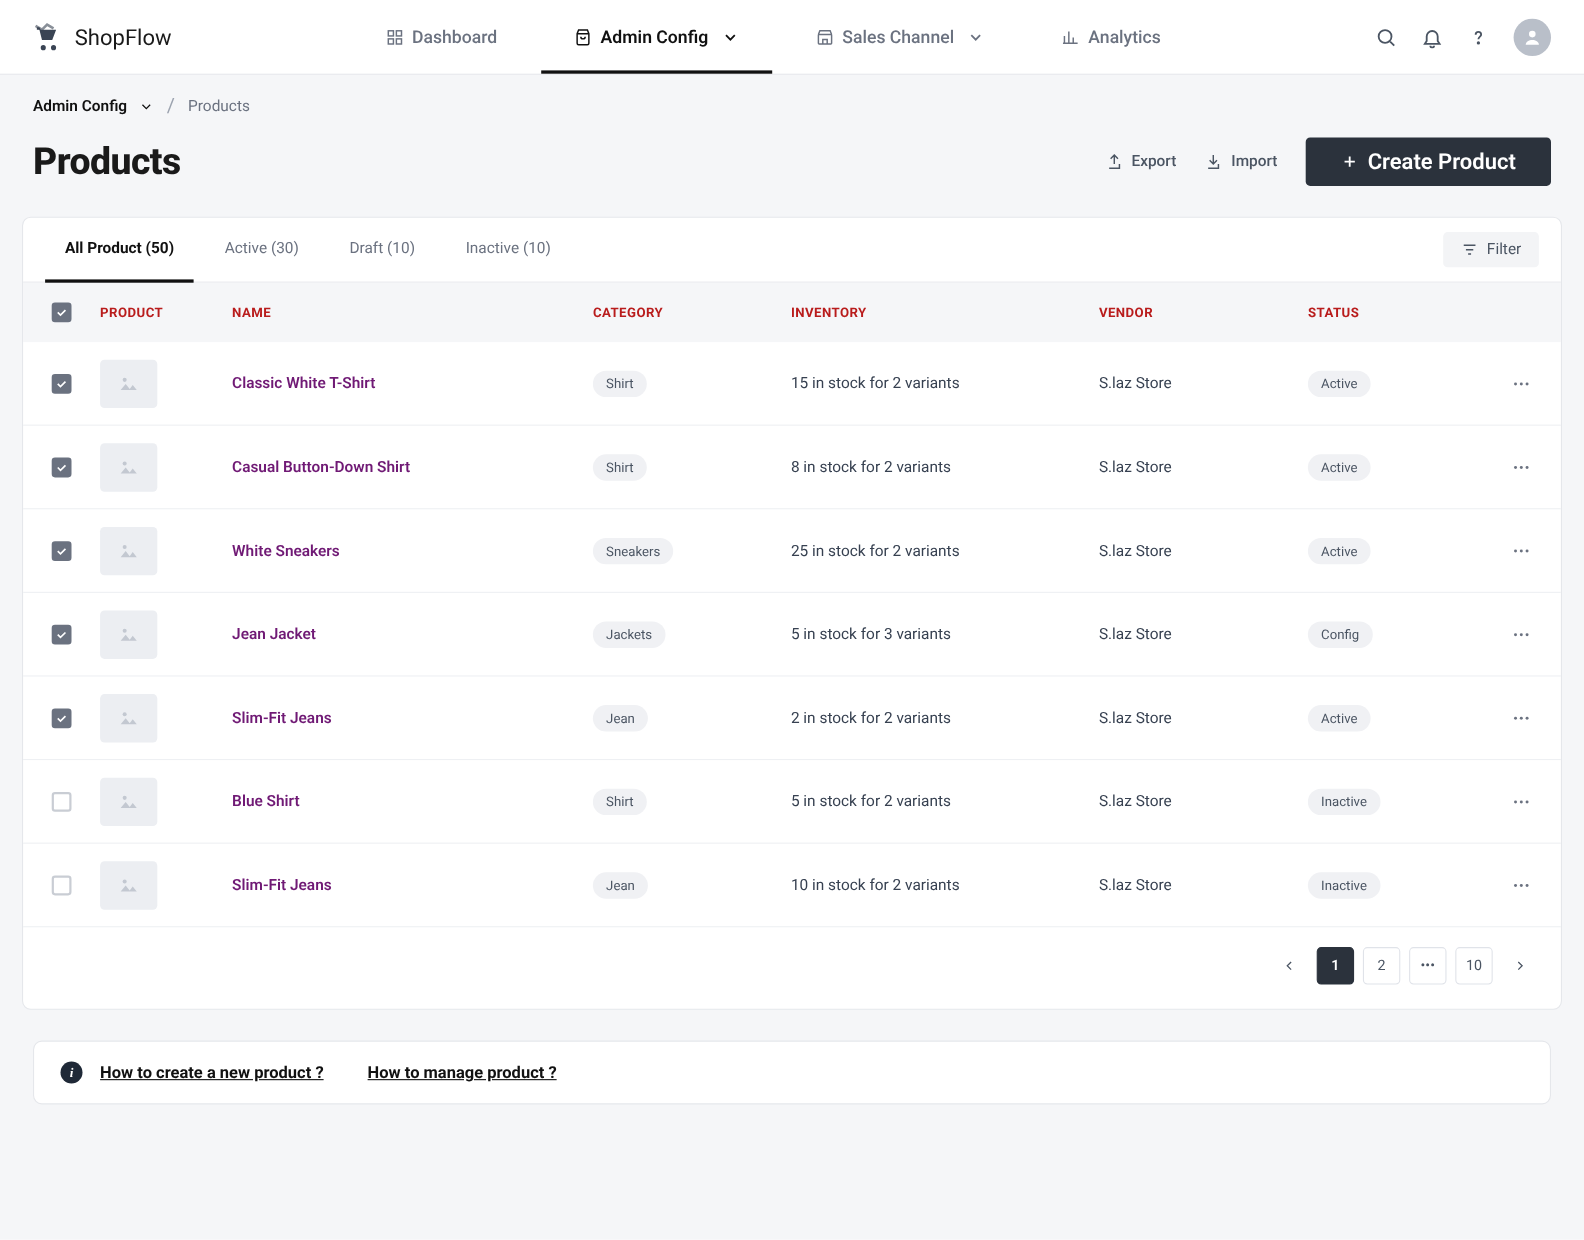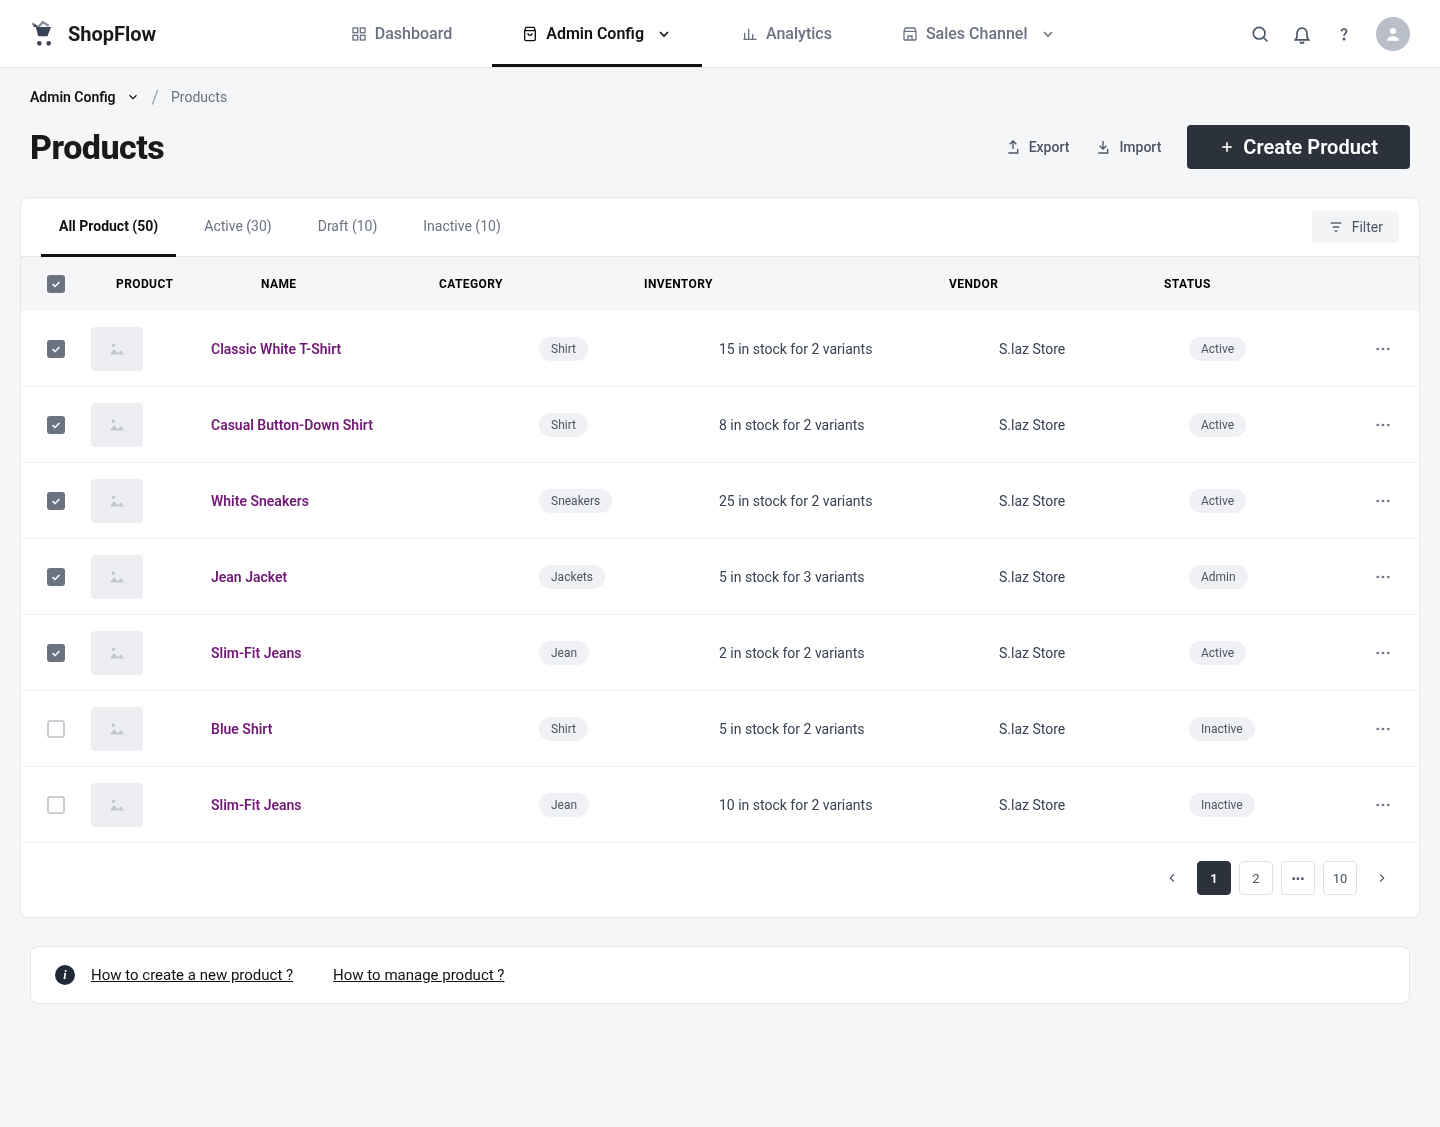--- a/index.html
+++ b/index.html
@@ -14,21 +14,21 @@
     border-bottom: 1px solid #e5e7eb;
     height: 68px;
     display: flex;
     align-items: center;
     padding: 0 30px;
   }
   .logo {
     display: flex;
     align-items: center;
     gap: 10px;
-    font-weight: 700;
+    font-weight: 400;
     font-size: 20px;
     flex: 0 0 auto;
   }
   .logo-mark {
     width: 28px;
     height: 28px;
     color: #3a4454;
   }
   .nav {
     display: flex;
@@ -176,23 +176,22 @@
     display: grid;
     grid-template-columns: 58px 120px 1fr 180px 280px 190px 170px 60px;
     align-items: center;
   }
   .thead {
     background: #f5f6f8;
     height: 54px;
     font-size: 12px;
     font-weight: 700;
     letter-spacing: 0.4px;
-    color: #000000;
+    color: #b91c1c;
     padding: 0 6px;
-    gap: 25px;
   }
   .trow {
     height: 76px;
     border-bottom: 1px solid #eef0f3;
     padding: 0 6px;
   }
   .cell { padding: 0 6px; }
   .cell.center { display: flex; justify-content: center; }
   .checkbox {
     width: 18px;
@@ -277,21 +276,21 @@
     border-radius: 50%;
     color: #fff;
     display:flex;align-items:center;justify-content:center;
     font-size: 12px;
     font-weight: 700;
     font-family: Georgia, serif;
     font-style: italic;
   }
   .info-text { flex: 1; color: #1f2937; font-size: 15px; }
   .info-links { display: flex; gap: 40px; }
-  .info-link { color: #111; font-weight: 400; text-decoration: underline; cursor:pointer; font-size: 15px; }
+  .info-link { color: #111; font-weight: 700; text-decoration: underline; cursor:pointer; font-size: 15px; }
 
   svg { display: block; }
 </style>
 </head>
 <body>
 
 <div class="topbar">
   <div class="logo">
     <span class="logo-mark">
       <svg width="28" height="28" viewBox="0 0 24 24" fill="currentColor">
@@ -324,39 +323,39 @@
       <span>Admin Config</span>
       <span class="chev">
         <svg width="16" height="16" viewBox="0 0 24 24" fill="none" stroke="currentColor" stroke-width="2.5">
             <polyline points="6 9 12 15 18 9"></polyline>
           </svg>
       </span>
     </div>
     <div class="nav-item">
       <span>
         <svg width="16" height="16" viewBox="0 0 24 24" fill="none" stroke="currentColor" stroke-width="2">
-            <path d="M4 20V10M10 20V4M16 20v-8M2 20h20"></path>
-          </svg>
-      </span>
-      <span>Analytics</span>
-    </div>
-    <div class="nav-item">
-      <span>
-        <svg width="16" height="16" viewBox="0 0 24 24" fill="none" stroke="currentColor" stroke-width="2">
             <rect x="3" y="8" width="18" height="13" rx="1"></rect>
             <path d="M3 8l2-5h14l2 5"></path>
             <path d="M9 21v-6h6v6"></path>
           </svg>
       </span>
       <span>Sales Channel</span>
       <span class="chev">
         <svg width="16" height="16" viewBox="0 0 24 24" fill="none" stroke="currentColor" stroke-width="2.5">
             <polyline points="6 9 12 15 18 9"></polyline>
           </svg>
       </span>
+    </div>
+    <div class="nav-item">
+      <span>
+        <svg width="16" height="16" viewBox="0 0 24 24" fill="none" stroke="currentColor" stroke-width="2">
+            <path d="M4 20V10M10 20V4M16 20v-8M2 20h20"></path>
+          </svg>
+      </span>
+      <span>Analytics</span>
     </div>
   </div>
 
   <div class="top-actions">
     <span class="top-icon">
       <svg width="20" height="20" viewBox="0 0 24 24" fill="none" stroke="currentColor" stroke-width="2">
           <circle cx="11" cy="11" r="7"></circle>
           <line x1="21" y1="21" x2="16.5" y2="16.5"></line>
         </svg>
     </span>
@@ -565,21 +564,21 @@
               <svg width="22" height="22" viewBox="0 0 24 24" fill="currentColor">
                 <path d="M4 18l5-6 4 5 3-4 4 5H4z"></path>
                 <circle cx="8" cy="8" r="2"></circle>
               </svg>
             </div>
           </div>
           <div class="cell"><span class="pname">Jean Jacket</span></div>
           <div class="cell"><span class="chip">Jackets</span></div>
           <div class="cell"><span class="inv">5 in stock for 3 variants</span></div>
           <div class="cell"><span class="vend">S.laz Store</span></div>
-          <div class="cell"><span class="chip">Admin</span></div>
+          <div class="cell"><span class="chip">Config</span></div>
           <div class="cell dots">
             <svg width="18" height="18" viewBox="0 0 24 24" fill="currentColor">
               <circle cx="5" cy="12" r="1.8"></circle>
               <circle cx="12" cy="12" r="1.8"></circle>
               <circle cx="19" cy="12" r="1.8"></circle>
             </svg>
           </div>
         </div>
         <div class="trow">
           <div class="cell center">

